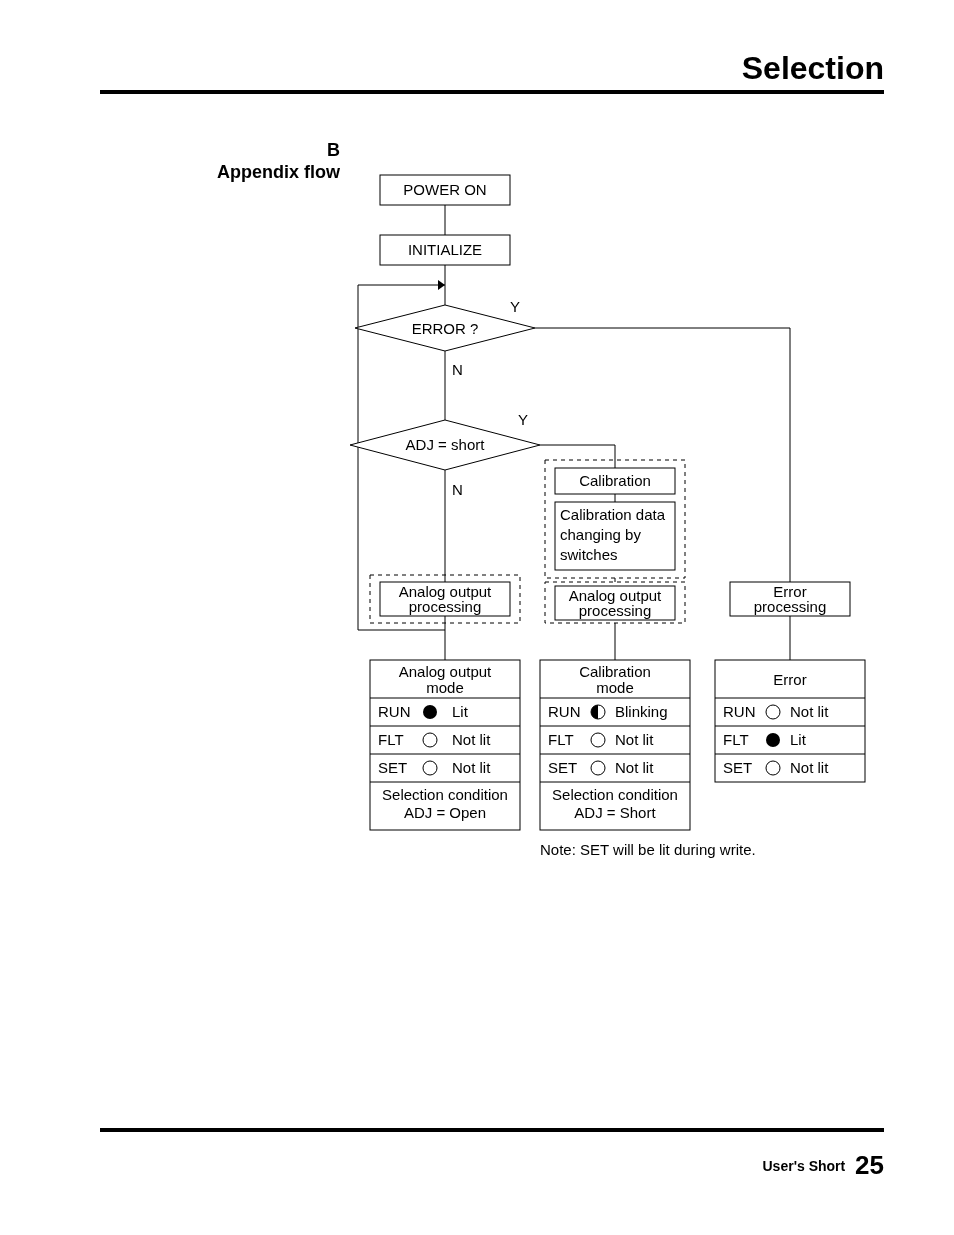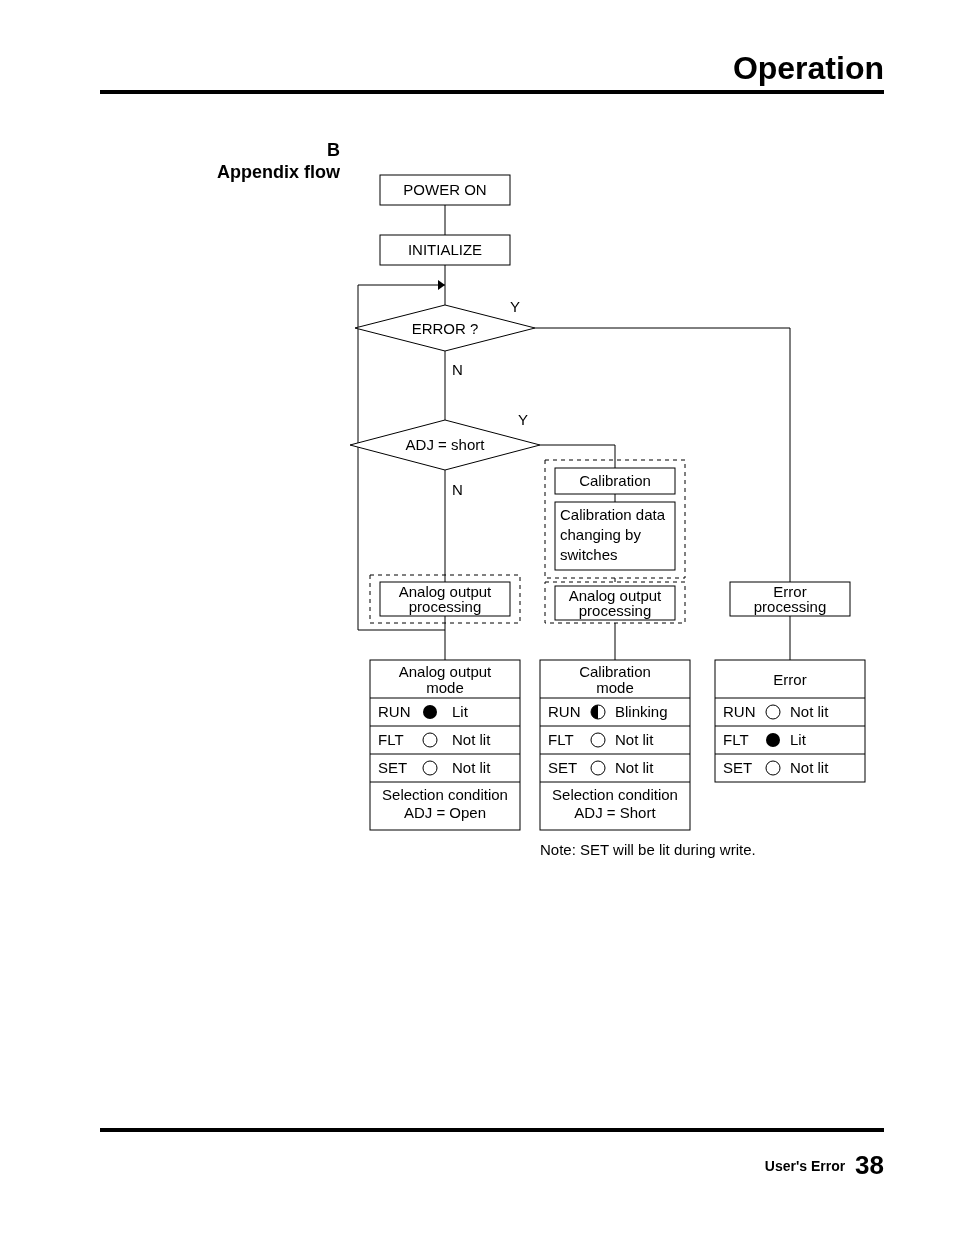--- a/index.html
+++ b/index.html
@@ -60,21 +60,21 @@
   svg { position: absolute; }
   text { font-family: "Helvetica Neue", Helvetica, Arial, sans-serif; }
   .led-row { font-size: 15px; }
   .box-txt { font-size: 15px; }
 </style>
 </head>
 <body>
 
 <div class="page">
 
-  <div class="appendix">Operation</div>
+  <div class="appendix">Selection</div>
   <div class="hr-top"></div>
 
   <div class="section-label">
     <span>B</span><br>
     <span>Appendix flow</span>
   </div>
 
   <svg viewBox="0 0 600 720" width="600" height="720" style="left:340px; top:150px;">
 
     <rect x="40" y="25" width="130" height="30" fill="#fff" stroke="#000"></rect>
@@ -213,16 +213,16 @@
       <text x="383" y="623" class="led-row">SET</text>
       <circle cx="433" cy="618" r="7" fill="#fff" stroke="#000"></circle>
       <text x="450" y="623" class="led-row">Not lit</text>
     </g>
 
     <text x="200" y="705" class="box-txt">Note: SET will be lit during write.</text>
   </svg>
 
   <div class="hr-bottom"></div>
   <div class="footer">
-    <b>User's Error</b>
-    <span class="pg">38</span>
+    <b>User's Short</b>
+    <span class="pg">25</span>
   </div>
 </div>
 
 </body></html>

